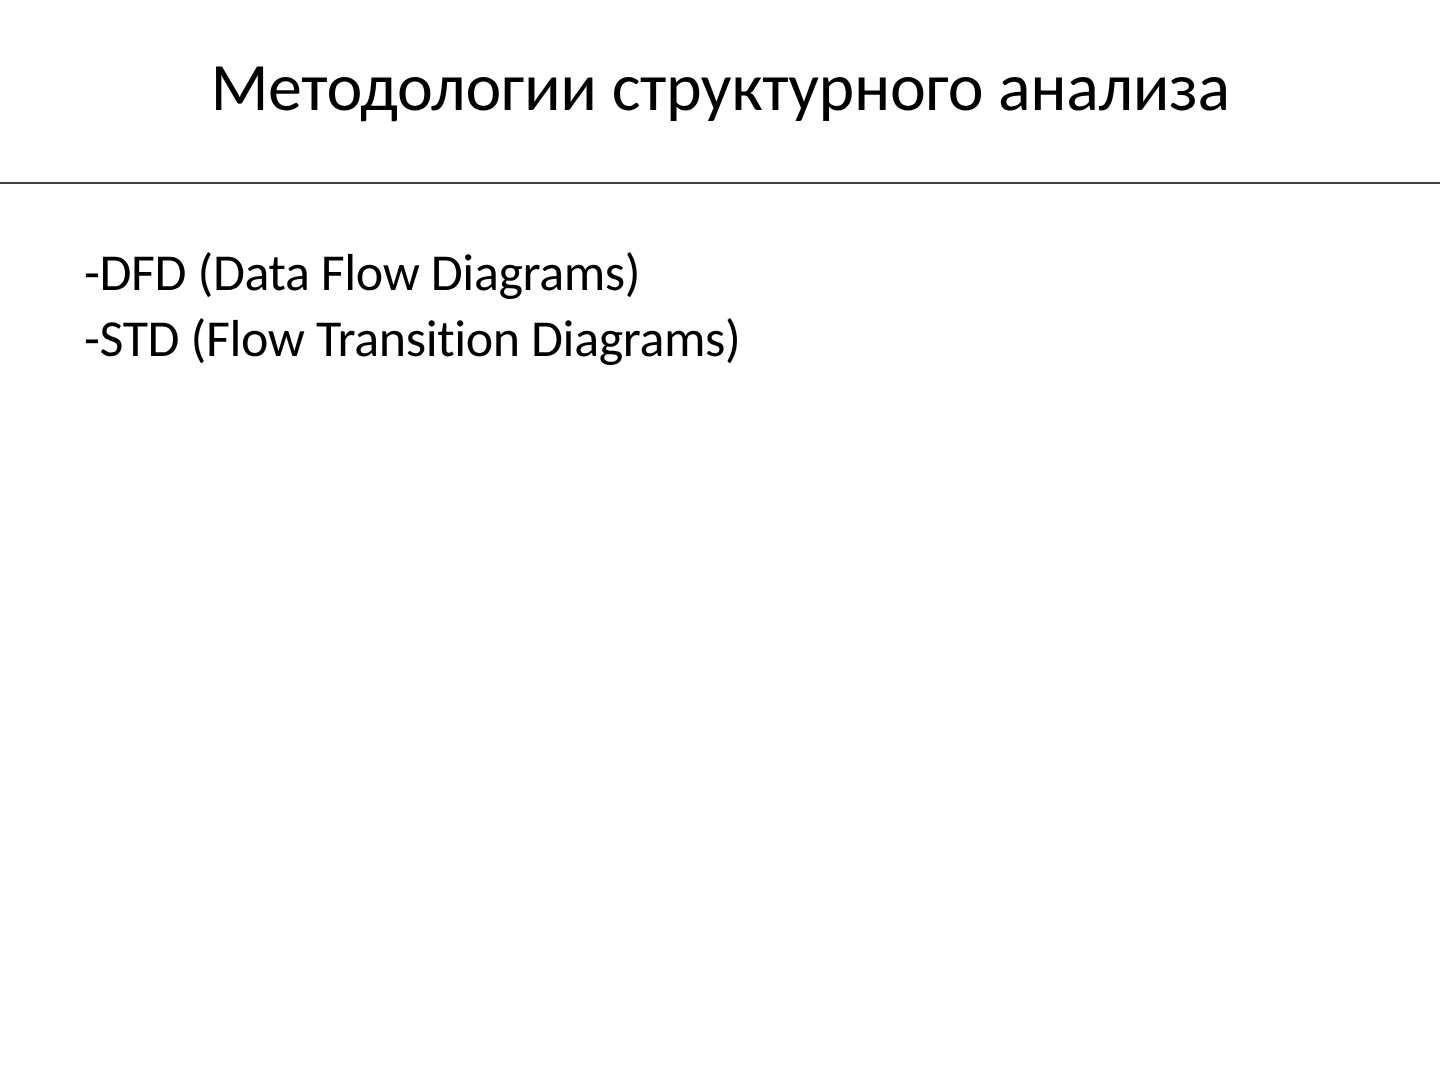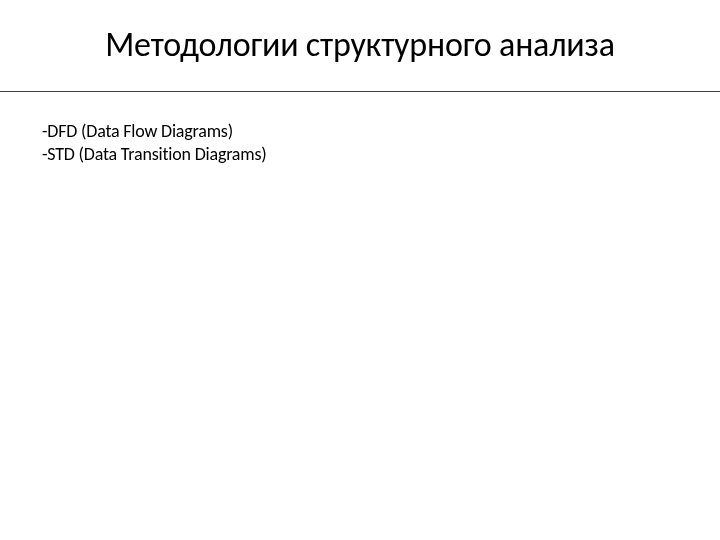--- a/index.html
+++ b/index.html
@@ -31,31 +31,31 @@
     }
     .divider {
       width: 100%;
       height: 1px;
       background: #404040;
       margin-top: 26px;
     }
     .body-content {
       padding-top: 28px;
       padding-left: 42px;
-      font-size: 18px;
+      font-size: 26px;
       line-height: 1.28;
       letter-spacing: -0.2px;
     }
     .list-item {
       display: block;
     }
   </style>
 </head>
 <body>
 
 <div class="slide">
   <div class="title">Методологии структурного анализа</div>
   <div class="divider"></div>
   <div class="body-content">
     <span class="list-item">-DFD (Data Flow Diagrams)</span>
-    <span class="list-item">-STD (Data Transition Diagrams)</span>
+    <span class="list-item">-STD (Flow Transition Diagrams)</span>
   </div>
 </div>
 
 </body></html>

